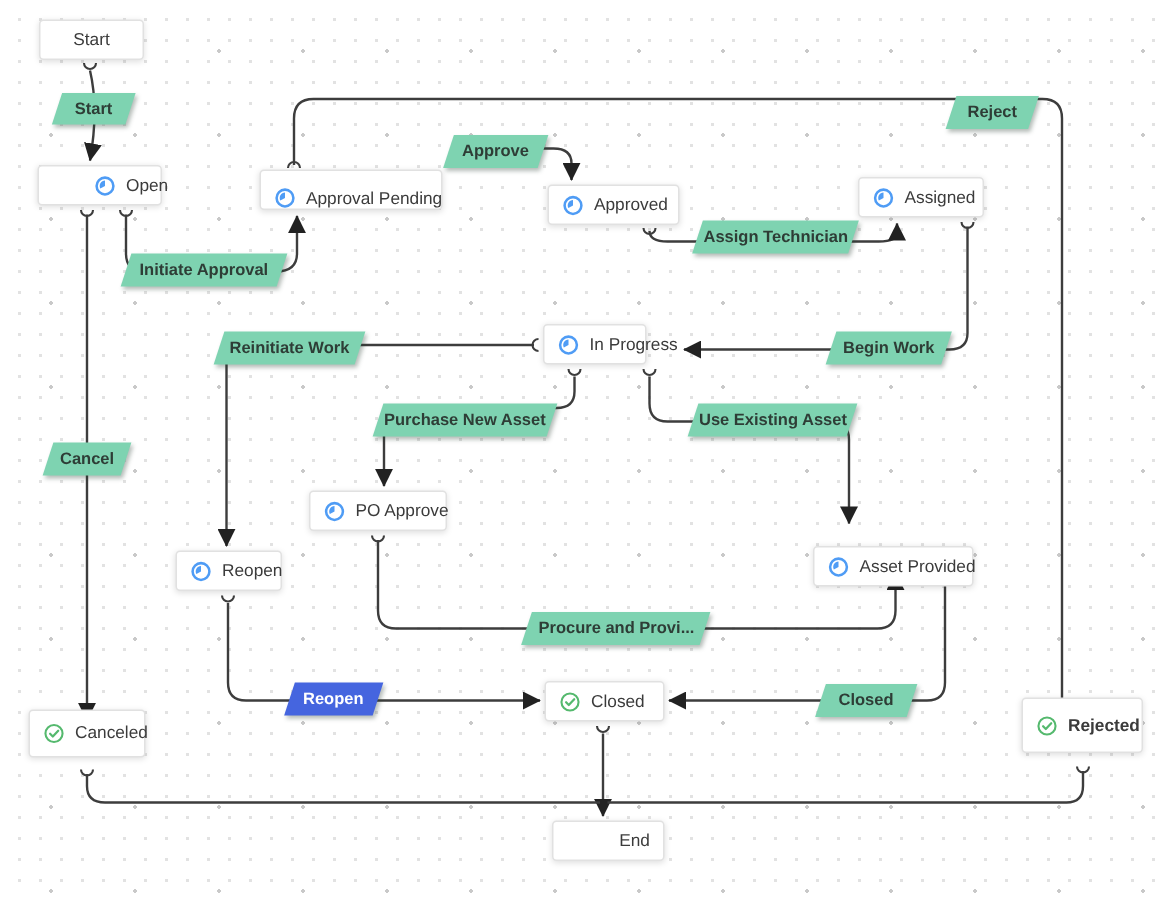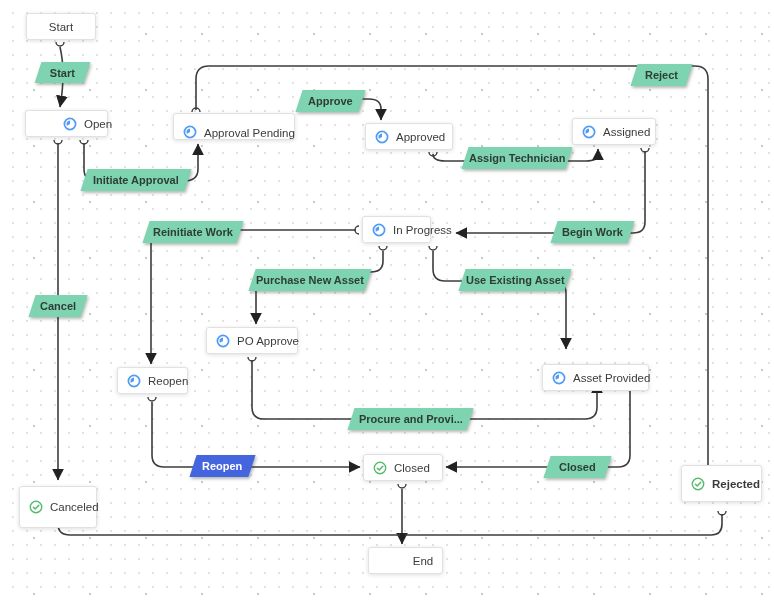--- a/index.html
+++ b/index.html
@@ -160,21 +160,21 @@
       </div>
       <div class="state" style="left: 363px; top: 454px; width: 80px; height: 27px;">
         <span class="icon">
           <svg width="14" height="14" viewBox="0 0 14 14">
             <circle cx="7" cy="7" r="5.7" fill="#fff" stroke="#55b96e" stroke-width="1.4"></circle>
             <path d="M4.4,7.2 L6.2,9 L9.8,5.2" fill="none" stroke="#55b96e" stroke-width="1.5" stroke-linecap="round" stroke-linejoin="round"></path>
           </svg>
         </span>
         <span>Closed</span>
       </div>
-      <div class="state" style="left: 19px; top: 486px; width: 78px; height: 42px;">
+      <div class="state" style="left: 19px; top: 473px; width: 78px; height: 32px;">
         <span class="icon">
           <svg width="14" height="14" viewBox="0 0 14 14">
             <circle cx="7" cy="7" r="5.7" fill="#fff" stroke="#55b96e" stroke-width="1.4"></circle>
             <path d="M4.4,7.2 L6.2,9 L9.8,5.2" fill="none" stroke="#55b96e" stroke-width="1.5" stroke-linecap="round" stroke-linejoin="round"></path>
           </svg>
         </span>
         <span>Canceled</span>
       </div>
       <div class="state" style="left: 681px; top: 465px; width: 81px; height: 37px; font-weight: bold;">
         <span class="icon">

